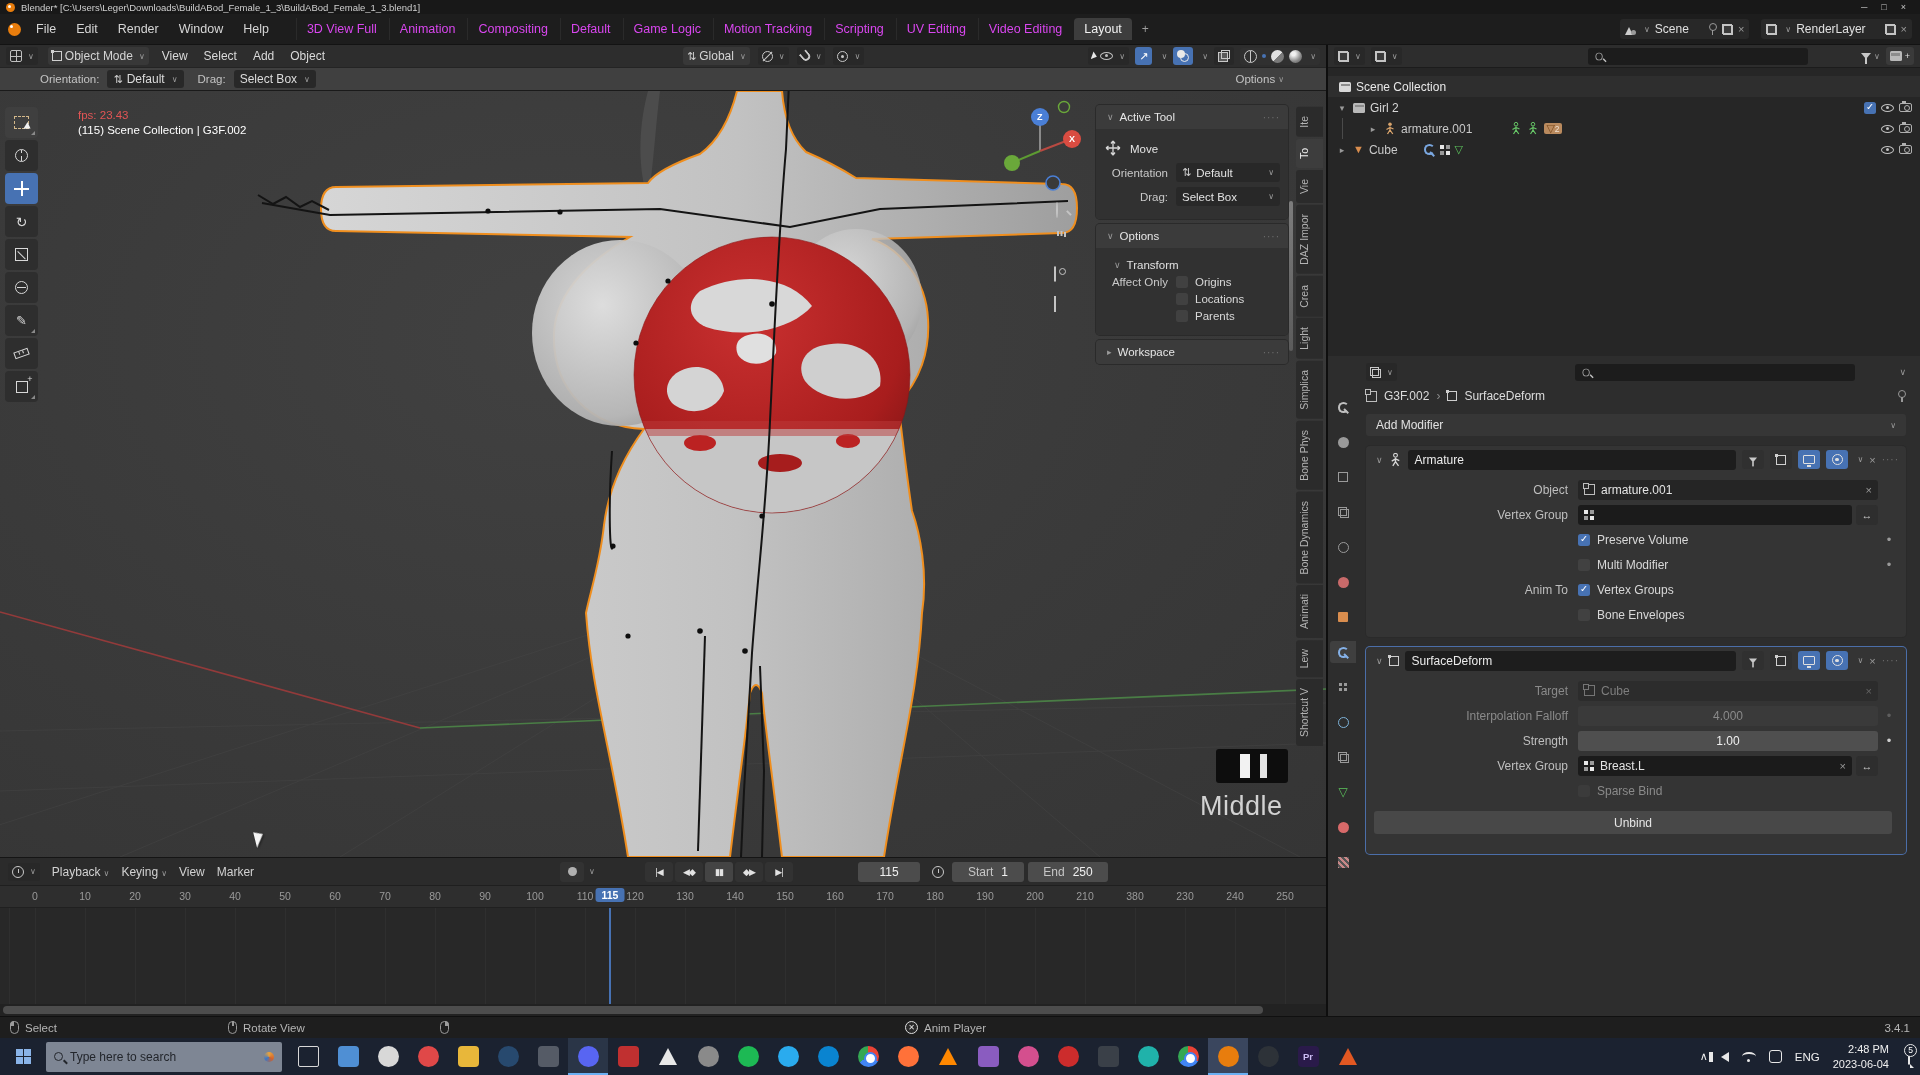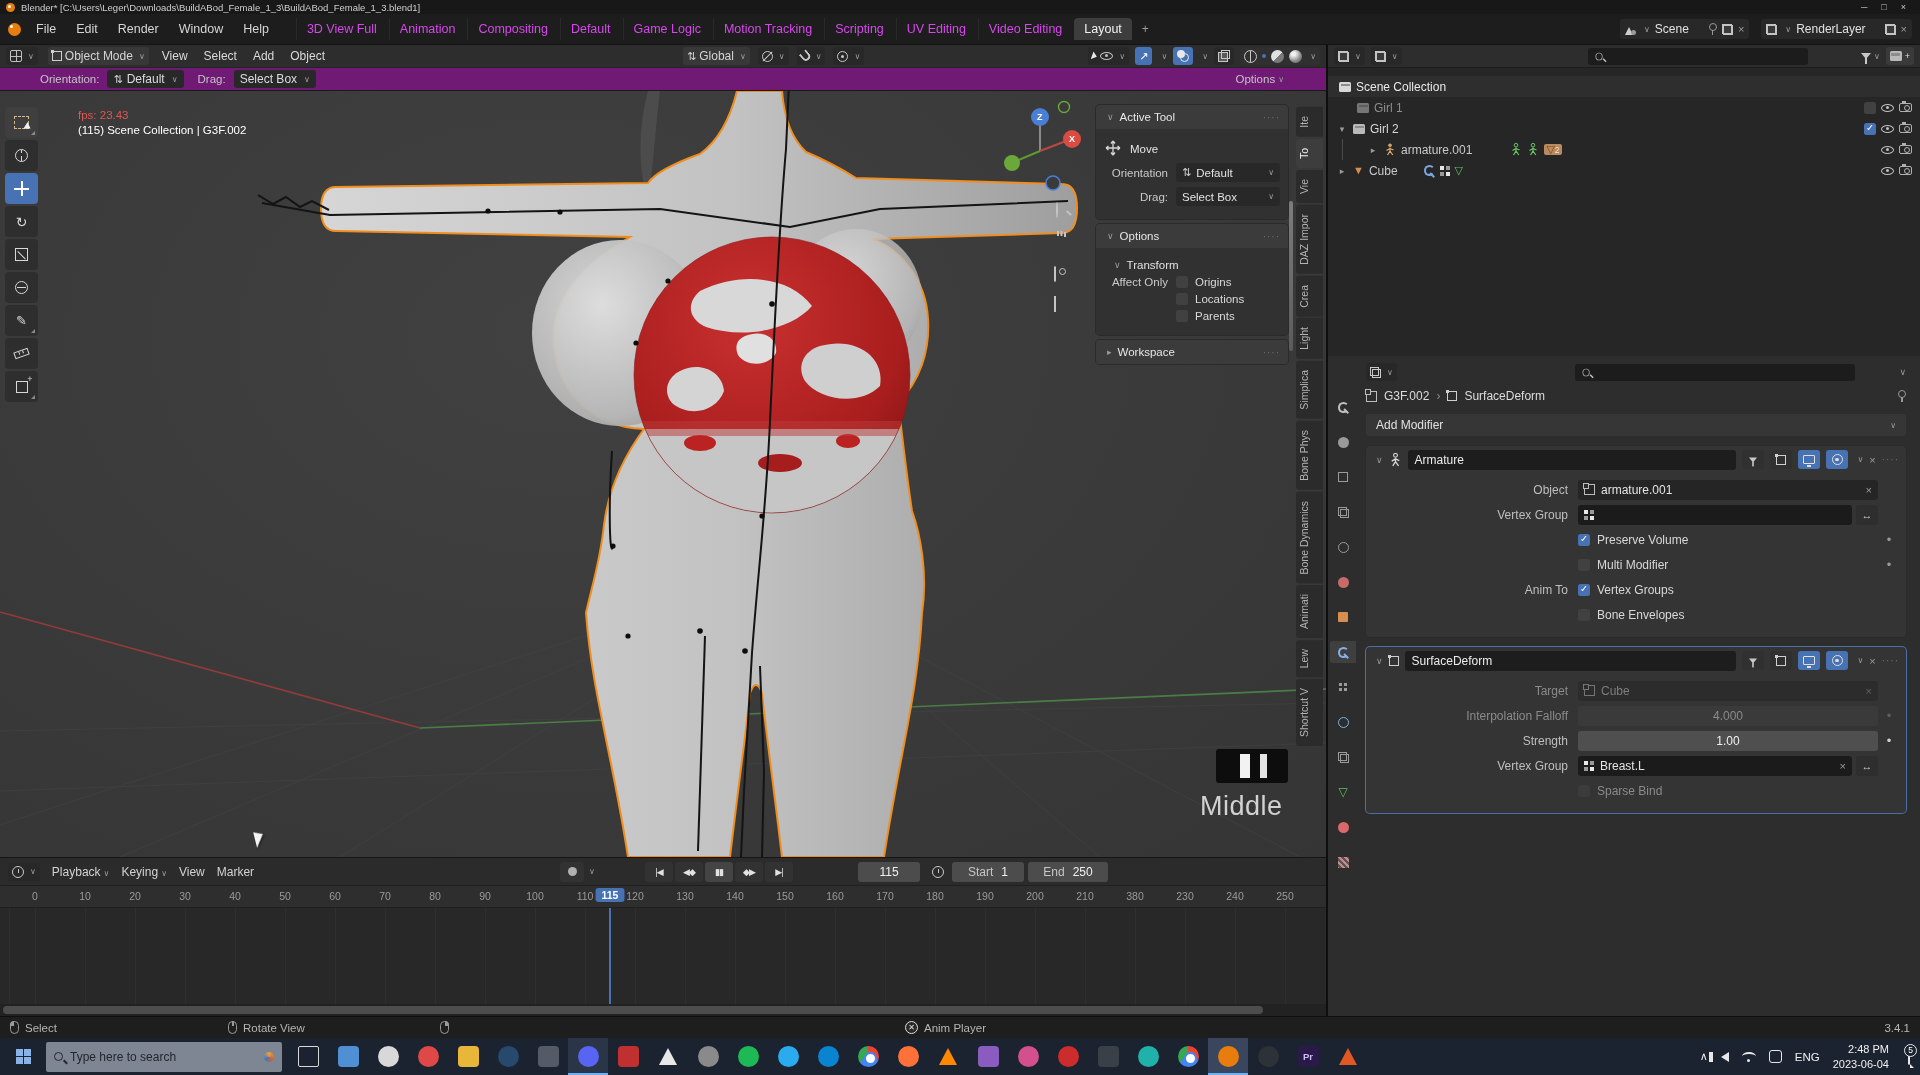--- a/index.html
+++ b/index.html
@@ -63,21 +63,21 @@
   .xray::before{content:'';position:absolute;left:0;top:2px;width:8px;height:8px;border:1.2px solid #c8c8c8;background:#5a5a5a}
   .xray::after{content:'';position:absolute;right:0;top:0;width:7px;height:7px;border:1.2px solid #c8c8c8}
   .shb{width:13px;height:13px;border-radius:50%}
   .sh-wire{border:1.3px solid #c8c8c8;background:linear-gradient(#c8c8c8,#c8c8c8) 50% 0/1px 100% no-repeat}
   .sh-solid{background:#e8e8e8}
   .sh-mat{background:linear-gradient(135deg,#e0e0e0 50%,#7a7a7a 50%)}
   .sh-rend{background:radial-gradient(circle at 35% 30%,#f0f0f0 15%,#8a8a8a 60%,#555)}
   .shchip{display:inline-flex;align-items:center;gap:5px;background:#303030;border-radius:3px;padding:2px 4px}
   .shon{background:#4772b3;border-radius:3px;padding:2px}
   
-  #toolsettings{left:0;top:68px;width:1326px;height:23px;background:#701a75;display:flex;align-items:center;padding:0 8px;gap:8px;border-bottom:1px solid #1a1a1a}
+  #toolsettings{left:0;top:68px;width:1326px;height:23px;background:#404040;display:flex;align-items:center;padding:0 8px;gap:8px;border-bottom:1px solid #1a1a1a}
   #toolsettings .lab{color:#c3c3c3;font-size:11.5px}
   
   #canvas{left:0;top:91px;width:1326px;height:766px;background:radial-gradient(ellipse at 42% 32%,#414141 0%,#3a3a3a 55%,#353535 100%);overflow:hidden}
   #toolcol{position:absolute;left:5px;top:16px;display:flex;flex-direction:column;gap:2px}
   .tbtn{width:33px;height:31px;background:#2e2e2e;border-radius:4px;display:flex;align-items:center;justify-content:center;position:relative}
   .tbtn.sel{background:#3f3f3f}
   .tbtn.on{background:#4772b3}
   .tbtn .corner{position:absolute;right:3px;bottom:3px;width:0;height:0;border-left:4px solid transparent;border-bottom:4px solid #8a8a8a}
   .ic-selbox{width:15px;height:13px;border:1.4px dashed #d3b88a;position:relative}
   .ic-selbox::after{content:'';position:absolute;right:-3px;bottom:-3px;border-left:6px solid #f0f0f0;border-top:4px solid transparent;border-bottom:4px solid transparent;transform:rotate(32deg)}
@@ -664,29 +664,20 @@
         </span>
     </div>
     <div style="padding-top:8px">
       <div class="orow" style="background:#2e2e2e">
         <span style="width:6px"></span>
           <span class="colbox" style="background:#d8d8d8"></span>
         <span style="color:#e8e8e8">Scene Collection</span>
           <span class="sp"></span>
       </div>
       <div class="orow">
-        <span style="width:24px"></span>
-          <span class="colbox" style="opacity:.55"></span>
-        <span style="color:#8e8e8e">Girl 1</span>
-          <span class="sp"></span>
-        <span class="cbx"></span>
-        <span class="eyeic"></span>
-        <span class="camtog"></span>
-      </div>
-      <div class="orow">
         <span class="arr" style="margin-left:8px">▾</span>
           <span class="colbox"></span>
         <span style="color:#d8d8d8">Girl 2</span>
           <span class="sp"></span>
         <span class="cbx on"></span>
         <span class="eyeic"></span>
         <span class="camtog"></span>
       </div>
       <div class="orow">
         <span style="width:20px;border-left:1px solid #4a4a4a;height:21px;margin-left:14px"></span>
@@ -950,20 +941,21 @@
           <div class="prow">
             <span class="plab"></span>
             <span class="pfield">
                 <span class="chkrow" style="color:#8a8a8a">
                   <span class="cbx" style="opacity:.5"></span>
                   <span>Sparse Bind</span>
                 </span>
               </span>
             <span class="anidot"></span>
           </div>
+          <div class="unbind">Unbind</div>
         </div>
       </div>
     </div>
   </div>
 
   <div id="timeline" class="abs">
     <div id="theader">
       <span class="edchip chipdark">
           <span class="clockic"></span>
           <span class="dd">∨</span>

